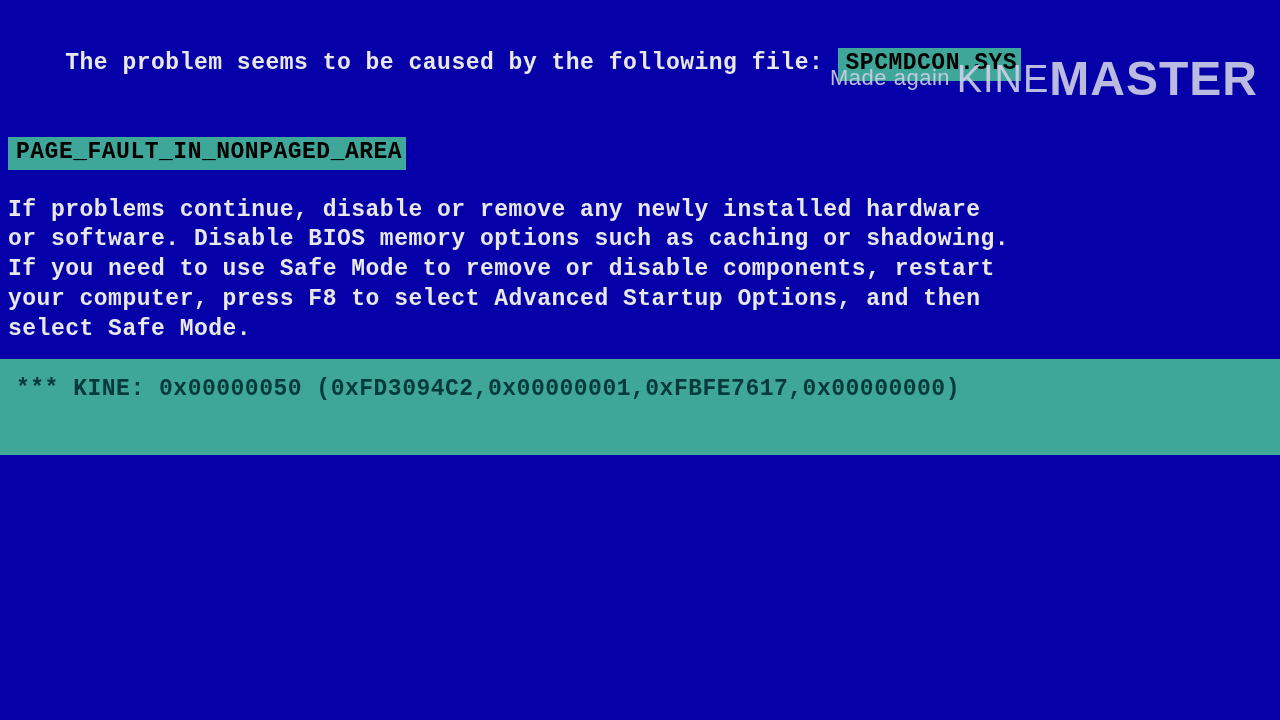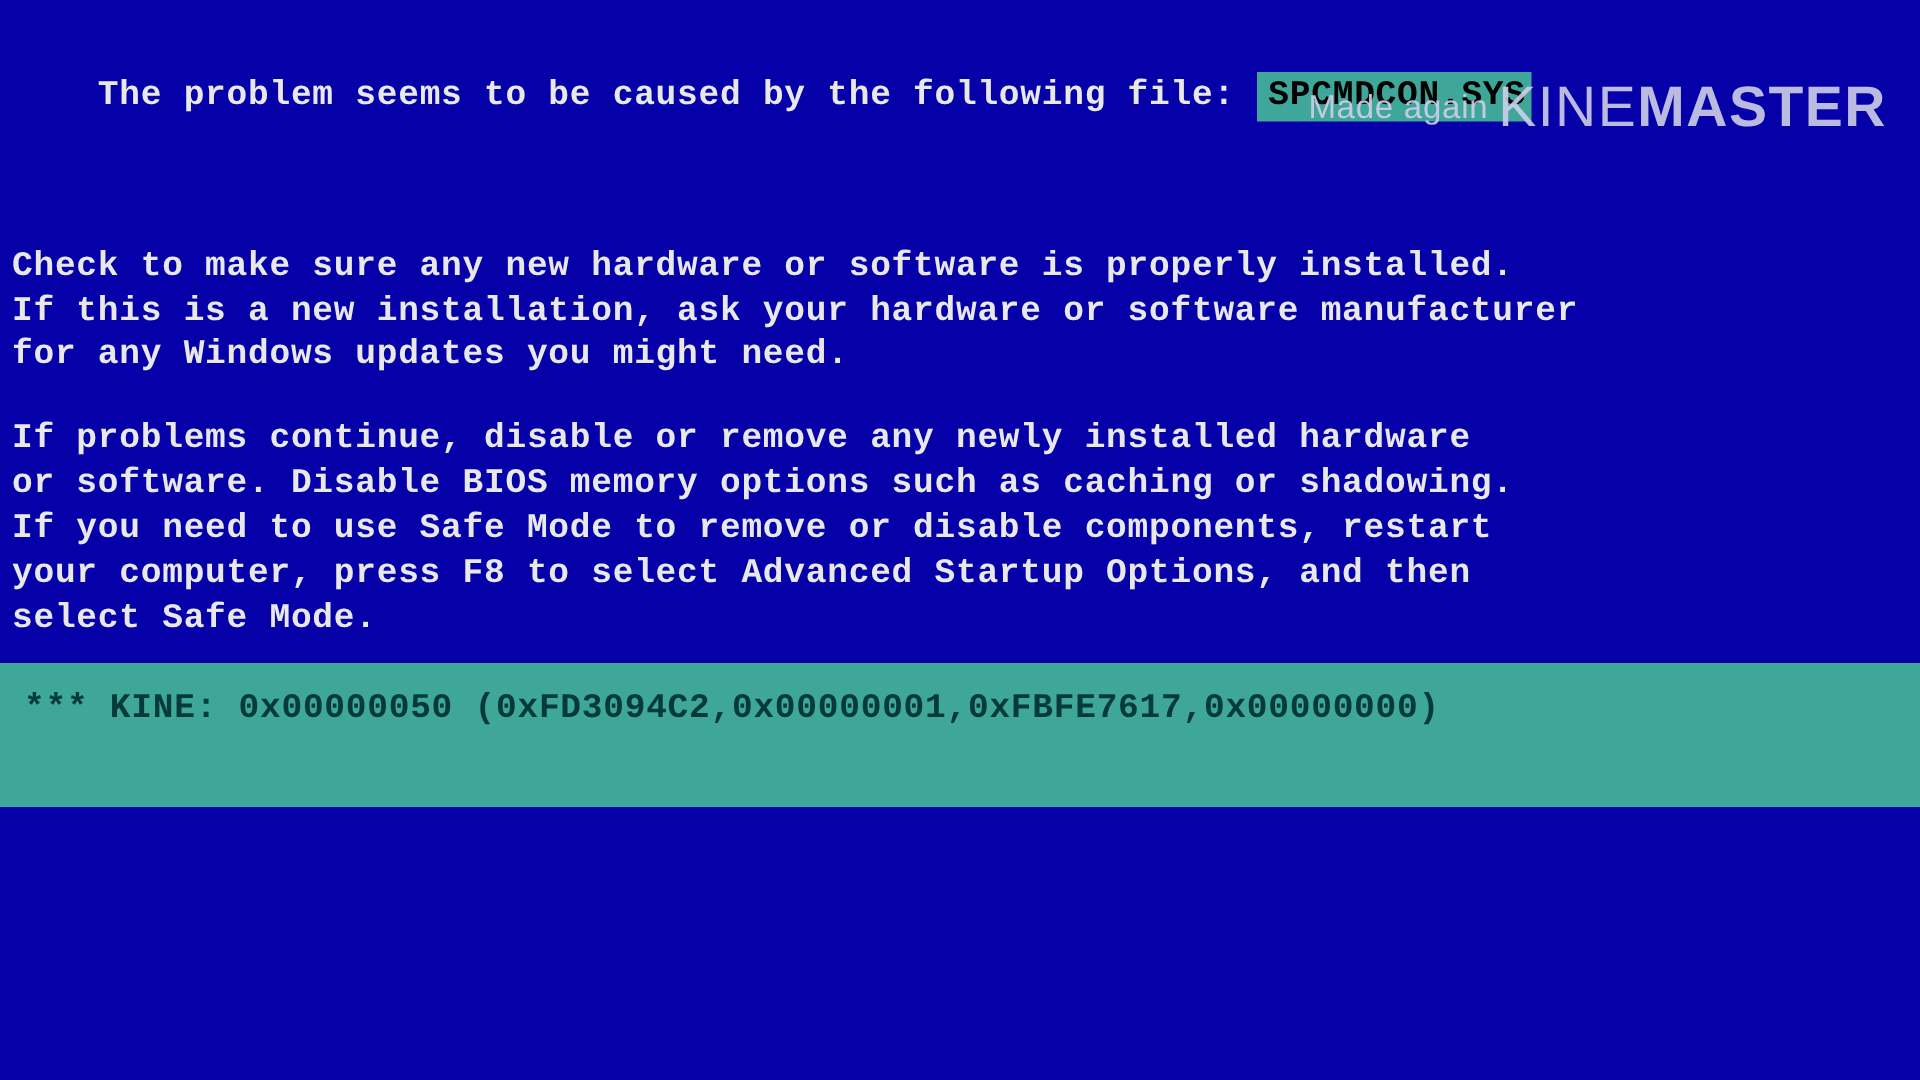--- a/index.html
+++ b/index.html
@@ -48,42 +48,42 @@
     opacity: 0.9;
   }
   .watermark .kine {
     font-size: 38px;
     font-weight: 200;
     letter-spacing: 1px;
     margin-left: 0;
     vertical-align: middle;
   }
   .watermark .master {
-    font-size: 38px;
+    font-size: 48px;
     font-weight: 600;
     letter-spacing: 1px;
     vertical-align: middle;
   }
 </style>
 </head>
 <body>
 
 <div>
 
   <div class="line">
     <span>The problem seems to be caused by the following file: </span><span class="highlight">SPCMDCON.SYS</span>
   </div>
 
   <div style="height:26px"></div>
 
+  <div>
+    <span class="highlight">PAGE_FAULT_IN_NONPAGED_AREA</span>
+  </div>
 
 
-  <div class="line para">Check to make sure any new hardware or software is properly installed.
-If this is a new installation, ask your hardware or software manufacturer
-for any Windows updates you might need.</div>
 
   <div class="line para">If problems continue, disable or remove any newly installed hardware
 or software. Disable BIOS memory options such as caching or shadowing.
 If you need to use Safe Mode to remove or disable components, restart
 your computer, press F8 to select Advanced Startup Options, and then
 select Safe Mode.</div>
 
 
   <div class="tech-block">
     <div class="line">*** KINE: 0x00000050 (0xFD3094C2,0x00000001,0xFBFE7617,0x00000000)</div>

